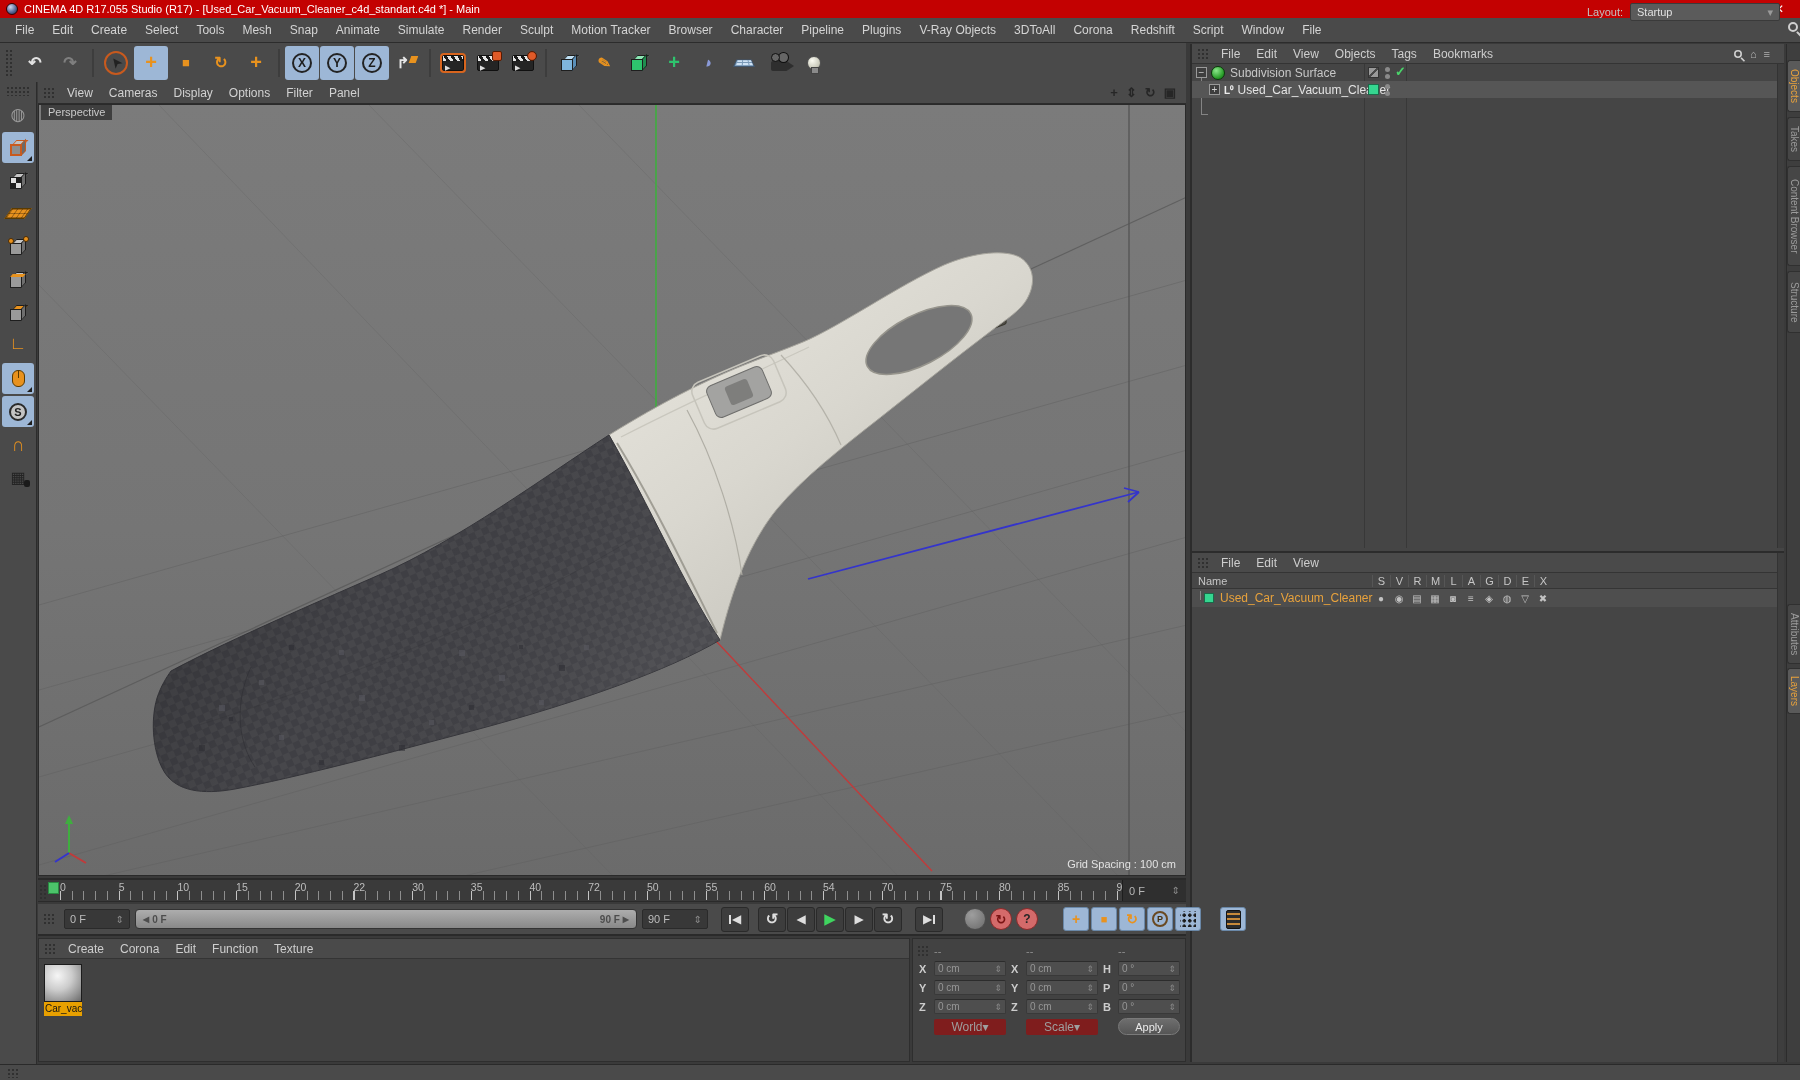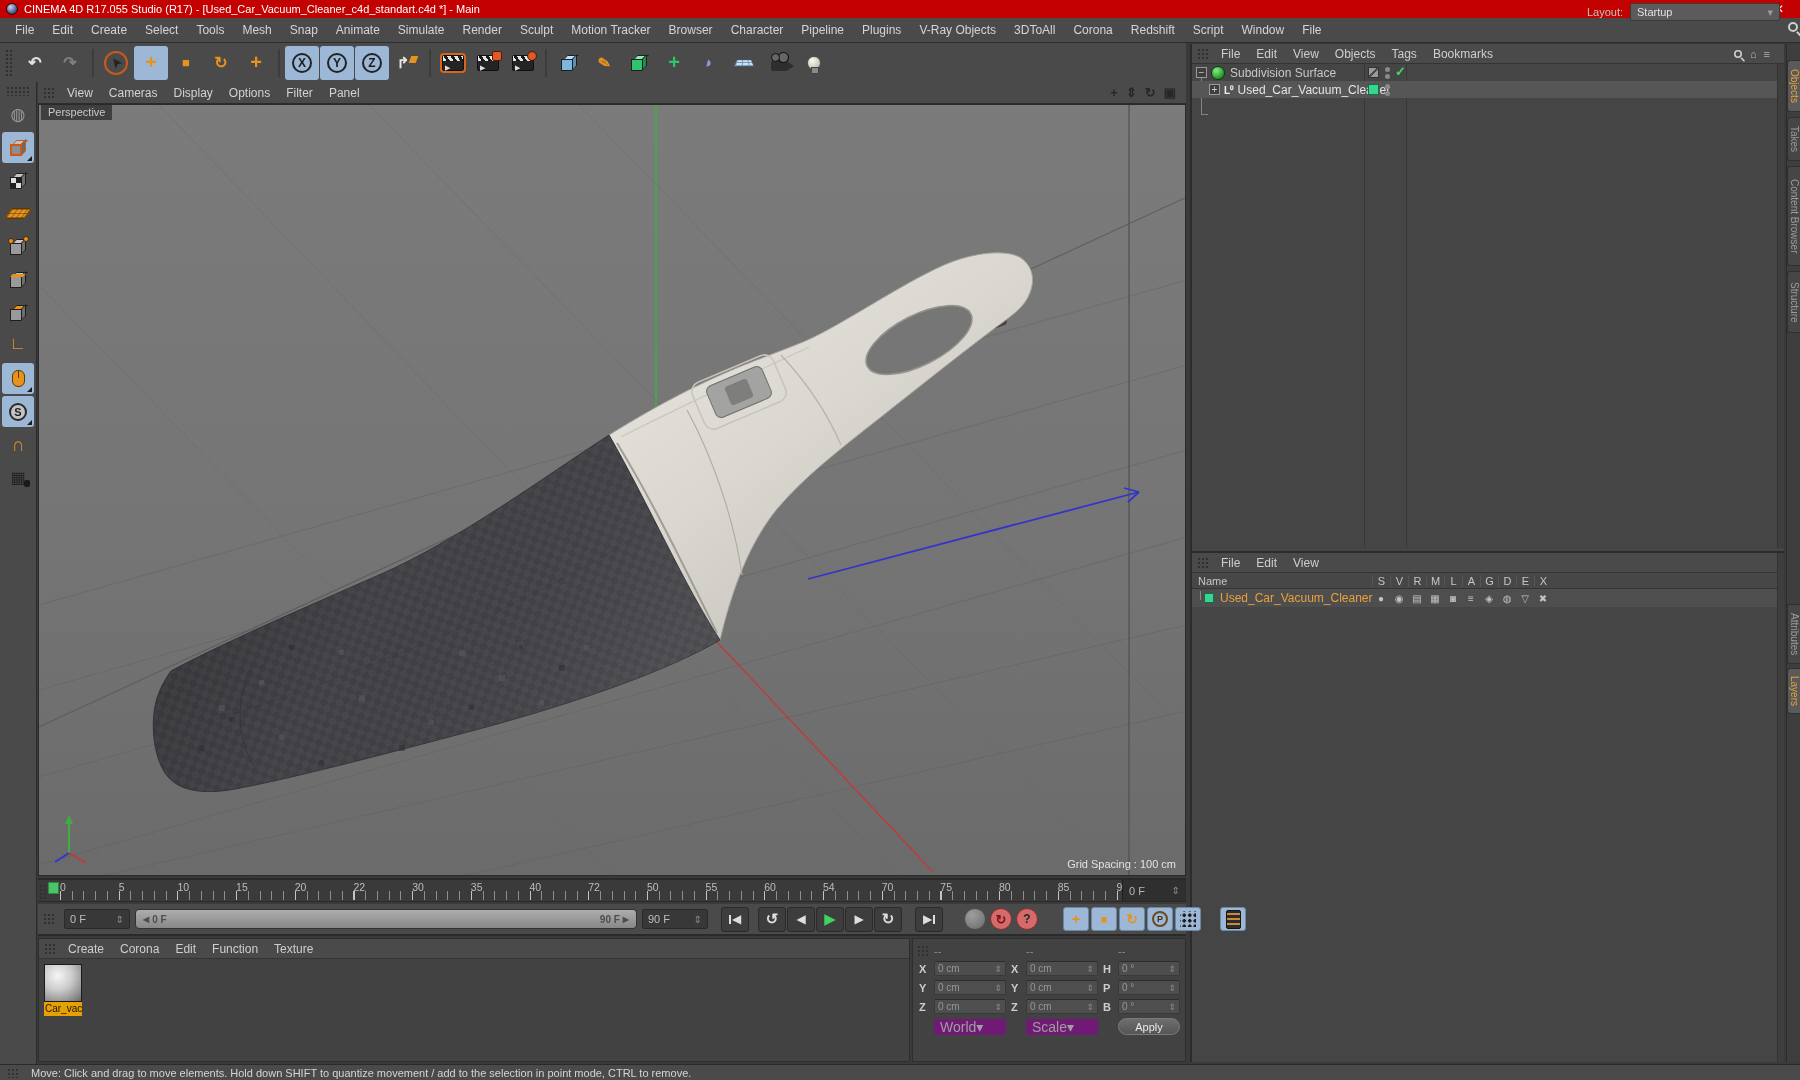--- a/index.html
+++ b/index.html
@@ -168,21 +168,21 @@
   #matpanel{position:absolute;left:38px;top:938px;width:872px;height:124px;background:#424242;border:1px solid #2e2e2e}
   .mat-thumb{position:absolute;left:5px;top:25px;width:38px;height:38px;border:1px solid #1c1c1c;background:radial-gradient(circle at 35% 30%,#f6f6f6,#cccccc 42%,#969696 75%,#6a6a6a)}
   .mat-label{position:absolute;left:5px;top:63px;width:38px;height:14px;background:#e8a000;color:#141414;font-size:10px;line-height:14px;padding:0 1px;overflow:hidden;white-space:nowrap}
 
   #coordpanel{position:absolute;left:912px;top:938px;width:274px;height:124px;background:#424242;border:1px solid #2e2e2e}
   .chead{display:grid;grid-template-columns:14px 72px 14px 72px 14px 62px;column-gap:3px;padding:3px 4px 0;font-size:11px;color:#8f8f8f;align-items:center;height:20px}
   .cgrid{display:grid;grid-template-columns:14px 72px 14px 72px 14px 62px;column-gap:3px;row-gap:4px;padding:2px 4px;align-items:center}
   .cl{font-size:11px;font-weight:bold;color:#cccccc;padding-left:2px}
   .cf{height:15px;background:#4e4e4e;border:1px solid #393939;border-top-color:#2c2c2c;border-radius:2px;display:flex;align-items:center;justify-content:space-between;padding:0 3px;font-size:10px;color:#969696}
   .cf .spgl{font-size:9px}
-  .cdrop{grid-column:span 2;height:16px;background:#701a75;border-radius:2px;display:flex;align-items:center;justify-content:flex-start;padding:0 6px;font-size:14px;color:#9e9e9e}
+  .cdrop{grid-column:span 2;height:16px;background:#7f1d1d;border-radius:2px;display:flex;align-items:center;justify-content:center;padding:0 6px;font-size:12px;color:#9e9e9e}
   .capply{grid-column:span 2;height:17px;background:linear-gradient(#6e6e6e,#555555);border:1px solid #7a7a7a;border-radius:9px;display:flex;align-items:center;justify-content:center;font-size:11px;color:#eaeaea}
 
   
   #statusbar{position:absolute;left:0;top:1064px;width:1800px;height:16px;background:#4a4a4a;border-top:1px solid #2a2a2a;display:flex;align-items:center;gap:8px;padding:0 4px;font-size:11px;color:#d4d4d4}
   #statusbar .pgrip{height:10px}
 </style>
 </head>
 <body>
 
 <div id="titlebar">
@@ -817,14 +817,13 @@
       </span>
     <span></span>
     <span class="capply" style="grid-column:6 / span 1">
         <span>Apply</span>
       </span>
   </div>
 </div>
 
 <div id="statusbar">
   <span class="grip pgrip"></span>
-  <span>Move: Click and drag to move elements. Hold down SHIFT to quantize movement / add to the selection in point mode, CTRL to remove.</span>
 </div>
 
 </body></html>

